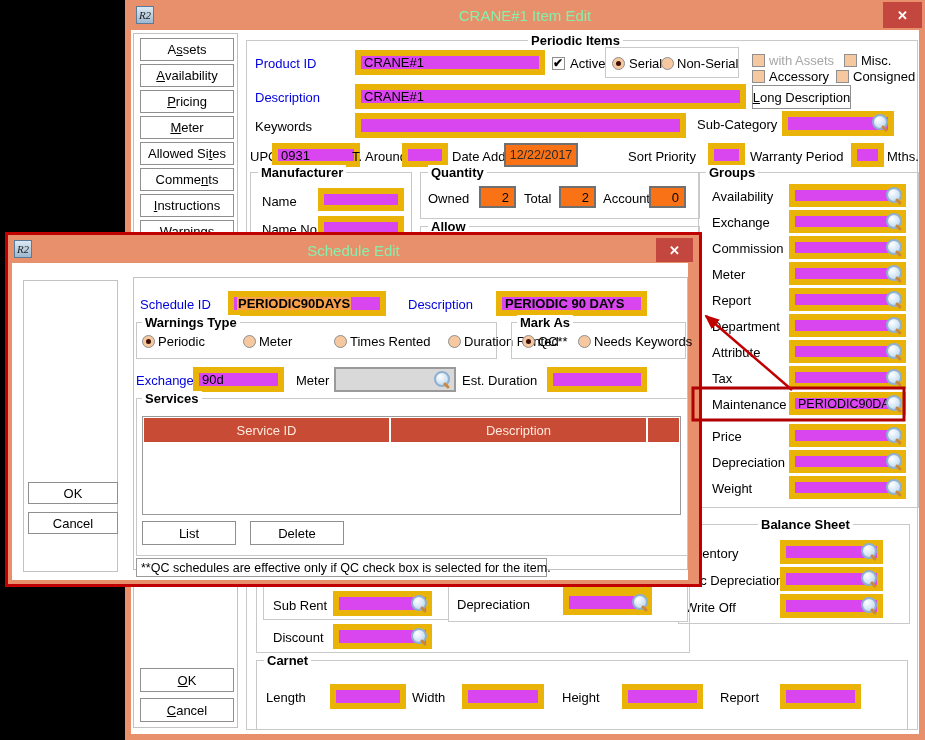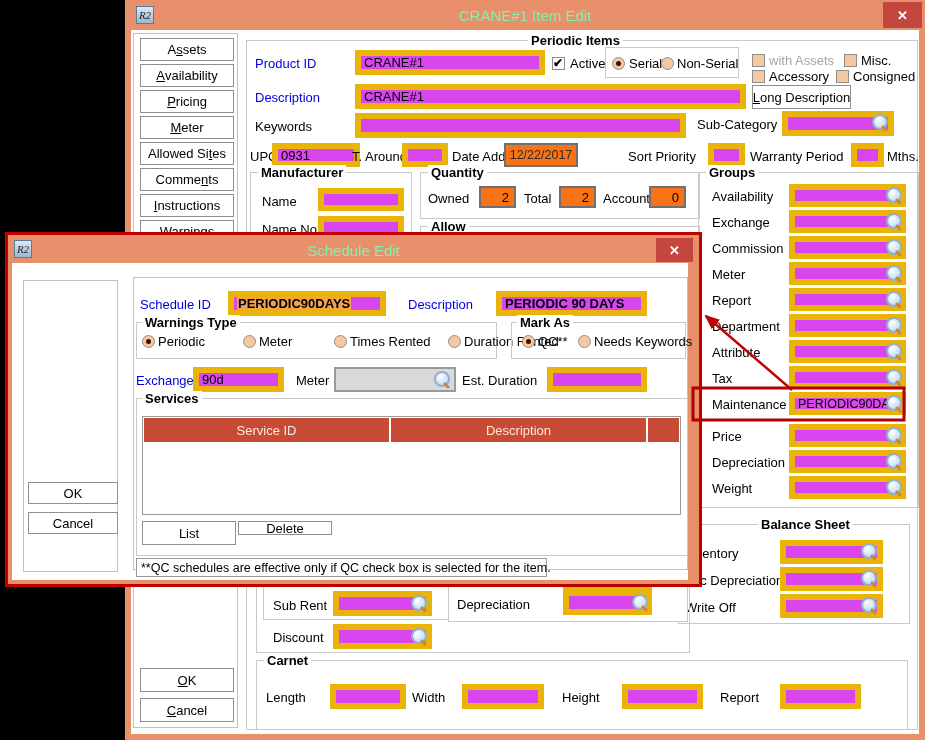--- a/index.html
+++ b/index.html
@@ -265,21 +265,21 @@
     <div class="a lbl" style="left:462px;top:373px">Est. Duration</div>
     <div class="a inp" style="left:547px;top:367px;width:100px;height:25px"></div>
 
     <div class="a grp" style="left:136px;top:398px;width:552px;height:158px"></div>
     <div class="a glbl" style="left:142px;top:391px">Services</div>
     <div class="a" style="left:142px;top:416px;width:539px;height:99px;border:1px solid #9a9a9a;background:#fff"></div>
     <div class="a thc" style="left:144px;top:418px;width:245px;height:24px">Service ID</div>
     <div class="a thc" style="left:391px;top:418px;width:255px;height:24px">Description</div>
     <div class="a thc" style="left:648px;top:418px;width:31px;height:24px"></div>
     <div class="a btn" style="left:142px;top:521px;width:94px;height:24px">List</div>
-    <div class="a btn" style="left:238px;top:521px;width:94px;height:14px">Delete</div>
+    <div class="a btn" style="left:250px;top:521px;width:94px;height:24px">Delete</div>
 
     <div class="a note" style="left:136px;top:558px;width:411px;height:19px">**QC schedules are effective only if QC check box is selected for the item.</div>
   </div>
 
   <svg class="a" style="left:0;top:0;width:925px;height:740px;z-index:40;pointer-events:none" viewBox="0 0 925 740">
     <defs>
       <marker id="ah" markerWidth="6" markerHeight="5" refX="5.2" refY="2.5" orient="auto">
         <path d="M0,0 L6,2.5 L0,5 Z" fill="#C00000"></path>
       </marker>
     </defs>

